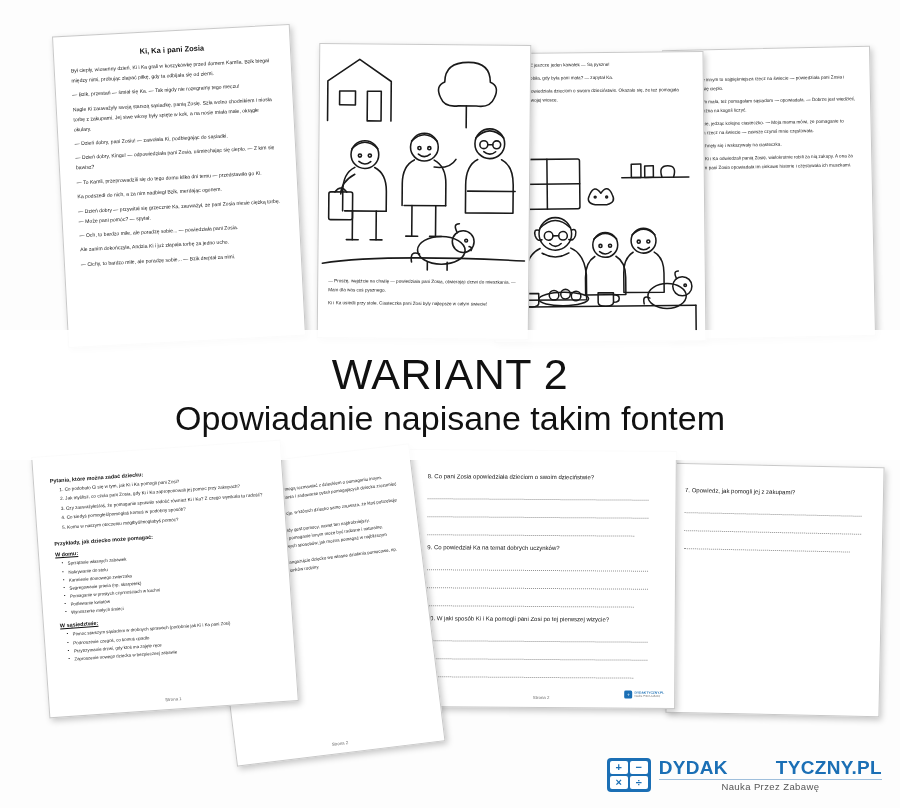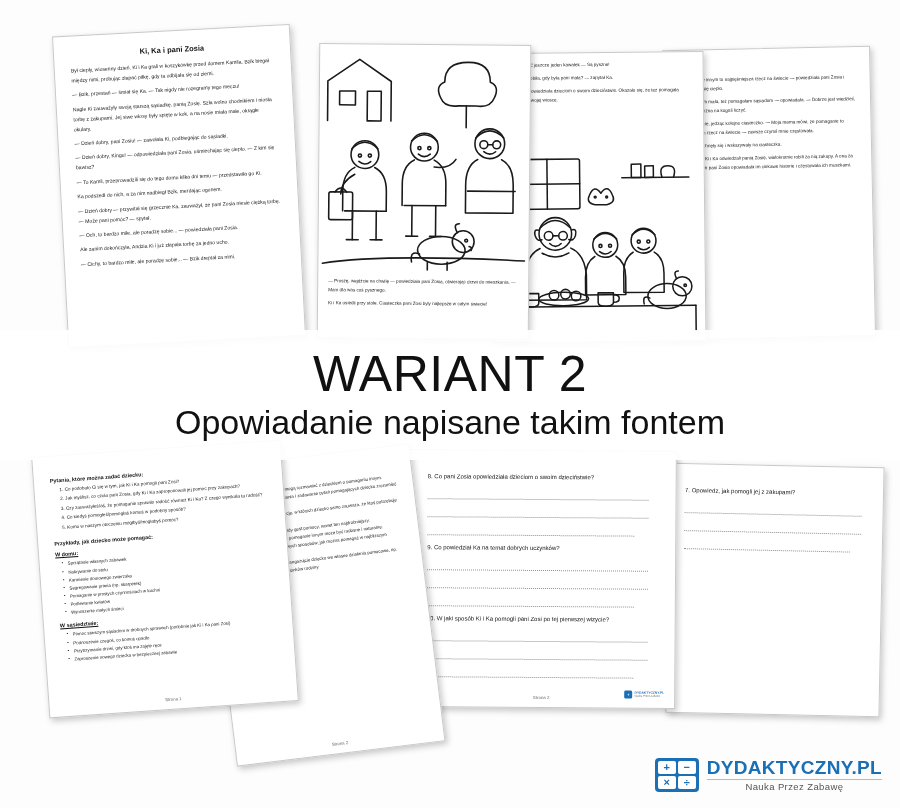--- a/index.html
+++ b/index.html
@@ -163,21 +163,21 @@
     width: 900px;
     height: 130px;
     background: rgba(255,255,255,0.93);
     display: flex;
     flex-direction: column;
     align-items: center;
     justify-content: center;
     z-index: 50;
   }
   #banner .line1 {
-    font-size: 50px;
+    font-size: 43px;
     letter-spacing: 0.5px;
     color: #111111;
     line-height: 1.05;
   }
   #banner .line2 {
     font-size: 34px;
     color: #111111;
     line-height: 1.15;
     margin-top: 2px;
   }
@@ -215,21 +215,21 @@
     font-weight: bold;
     line-height: 1;
   }
   #watermark .wm-text .wm-top {
     font-size: 19px;
     font-weight: bold;
     color: #1b6fb5;
     letter-spacing: 0.3px;
     line-height: 1;
   }
-  #watermark .wm-text .wm-top .alt { color: #1b6fb5; }
+  #watermark .wm-text .wm-top .alt { color: #1b6fb5; margin-left: 48px; }
   #watermark .wm-text .wm-sub {
     font-size: 9.5px;
     color: #555;
     text-align: center;
     border-top: 1px solid #9fbfdc;
     margin-top: 2px;
     padding-top: 1px;
     letter-spacing: 0.4px;
   }
 </style>

